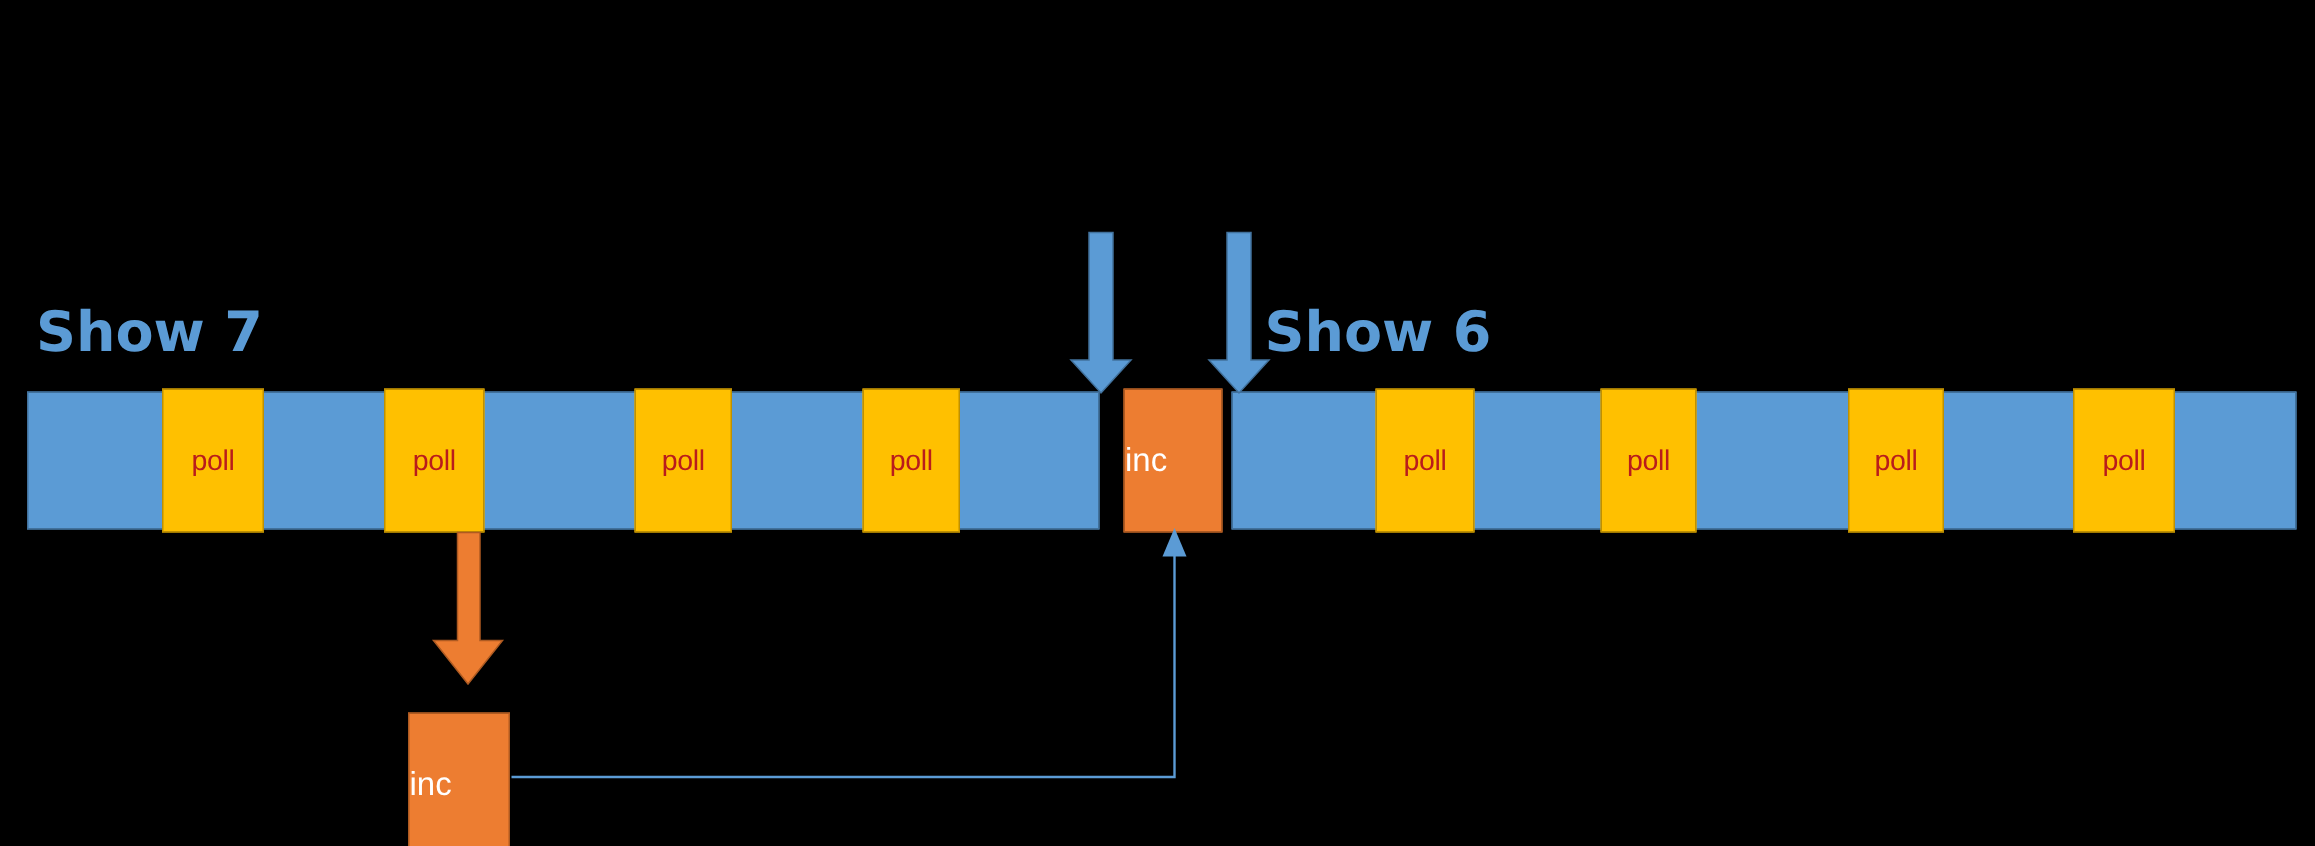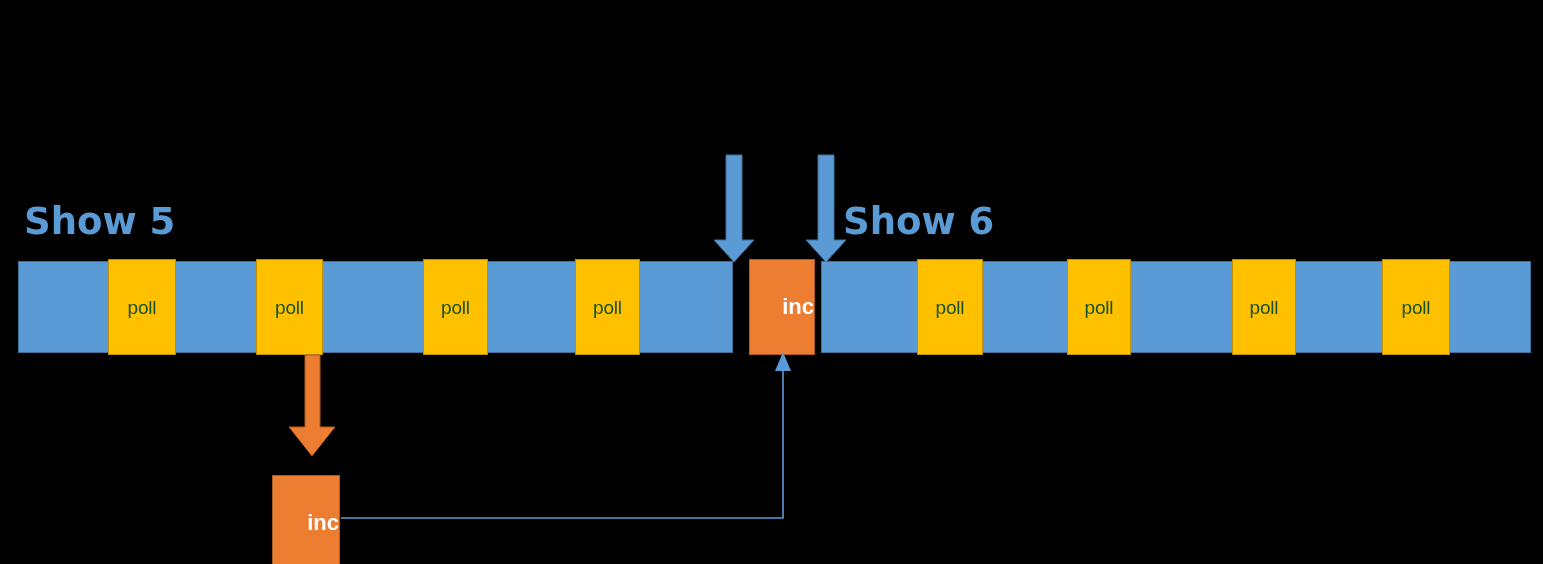--- a/index.html
+++ b/index.html
@@ -26,41 +26,40 @@
 
   
   .poll {
     position: absolute;
     background: #FFC000;
     border: 1px solid #BF9000;
     box-sizing: border-box;
     display: flex;
     align-items: center;
     justify-content: center;
-    color: #14532d;
+    color: #b91c1c;
     font-size: 19px;
     font-family: "Liberation Sans", sans-serif;
     line-height: 1;
     letter-spacing: -0.2px;
   }
 
   
   .inc {
     position: absolute;
     background: #ED7D31;
     border: 1px solid #AE5A21;
     box-sizing: border-box;
     display: flex;
     align-items: center;
-    justify-content: flex-end;
+    justify-content: flex-start;
     color: #FFFFFF;
     font-size: 22px;
     font-family: "Liberation Sans", sans-serif;
     line-height: 1;
-    font-weight: bold;
   }
 
   
   .show-label {
     position: absolute;
     color: #5B9BD5;
     font-size: 37px;
     font-family: "DejaVu Sans", sans-serif;
     font-weight: 600;
     letter-spacing: 0px;
@@ -76,21 +75,21 @@
     width: 1543px;
     height: 564px;
     pointer-events: none;
   }
 </style>
 </head>
 <body>
 
 <div id="stage">
 
-  <div class="show-label" style="left:24px; top:203px;">Show 5</div>
+  <div class="show-label" style="left:24px; top:203px;">Show 7</div>
 
   <div class="show-label" style="left:843px; top:203px;">Show 6</div>
 
   <div class="bar" style="left:18px; top:261px; width:715px; height:92px;"></div>
 
   <div class="poll" style="left:108px; top:259px; width:68px; height:96px;">
     <span>poll</span>
   </div>
   <div class="poll" style="left:256px; top:259px; width:67px; height:96px;">
     <span>poll</span>

